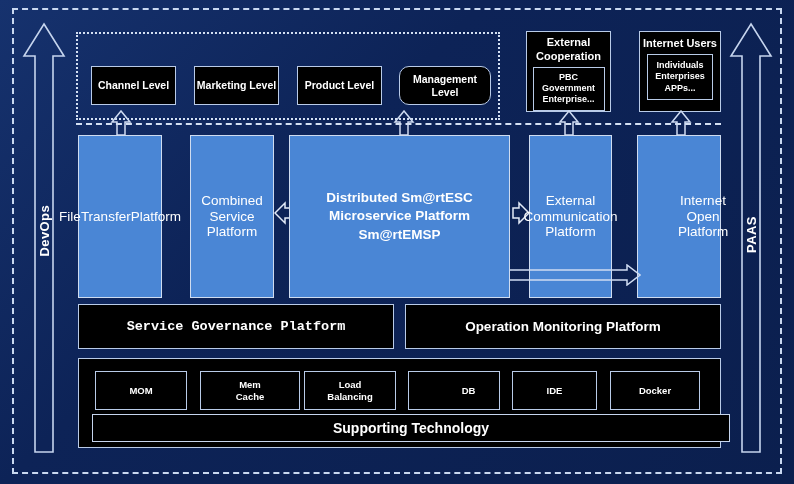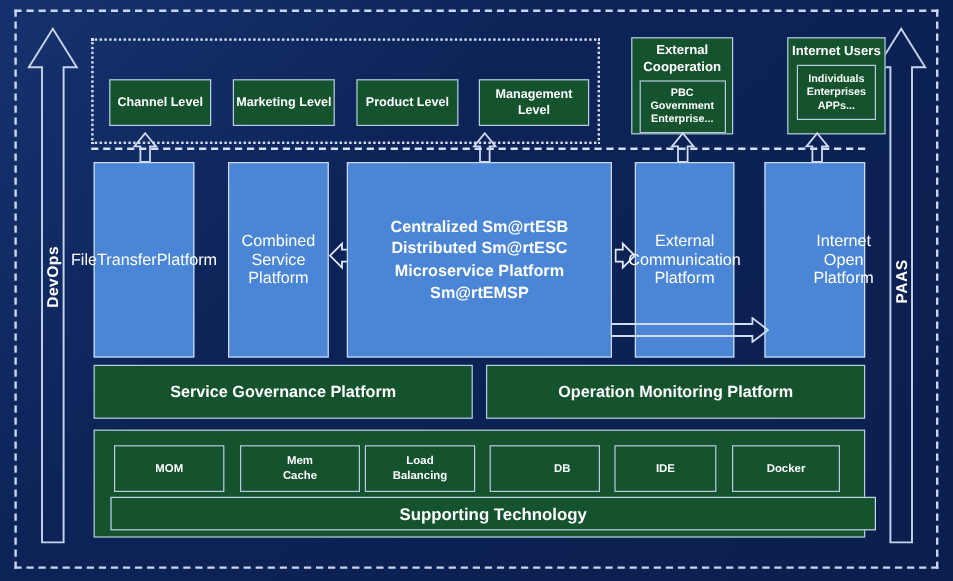--- a/index.html
+++ b/index.html
@@ -27,21 +27,21 @@
     transform-origin:center center;
   }
 
   
   .box{
     position:absolute;box-sizing:border-box;
     display:flex;align-items:center;justify-content:center;
     text-align:center;line-height:1.18;
   }
   .dark-box{
-    background:#14532d;border:1.5px solid #b9cbe8;color:#ffffff;
+    background:#000000;border:1.5px solid #b9cbe8;color:#ffffff;
   }
   .blue-box{
     background:#4a86d5;border:1.5px solid #cfdcf0;color:#ffffff;
   }
   .dotted-group{
     position:absolute;box-sizing:border-box;
     border:2px dotted #d4e0f3;
   }
   .dashed-sep{
     position:absolute;border-top:2px dashed #d4e0f3;
@@ -86,32 +86,32 @@
 
   <div class="box dark-box lvl" style="left:91px;top:66px;width:85px;height:39px;">
     <span>Channel Level</span>
   </div>
   <div class="box dark-box lvl" style="left:194px;top:66px;width:85px;height:39px;">
     <span>Marketing Level</span>
   </div>
   <div class="box dark-box lvl" style="left:297px;top:66px;width:85px;height:39px;">
     <span>Product Level</span>
   </div>
-  <div class="box dark-box lvl" style="left:399px;top:66px;width:92px;height:39px;">
+  <div class="box dark-box lvl" style="left:399px;top:66px;width:92px;height:39px;border-radius:10px;">
     <span>Management Level</span>
   </div>
 
   <div class="box dark-box" style="left:526px;top:31px;width:85px;height:81px;flex-direction:column;justify-content:flex-start;padding-top:4px;">
     <div class="cap stack-line" style="width:100%;">External Cooperation</div>
     <div class="box dark-box inner-sm" style="position:relative;left:0;top:3px;width:72px;height:44px;">
       <span>PBC Government Enterprise...</span>
     </div>
   </div>
 
-  <div class="box dark-box" style="left:639px;top:31px;width:82px;height:81px;flex-direction:column;justify-content:flex-start;padding-top:5px;margin-left:17px;">
+  <div class="box dark-box" style="left:639px;top:31px;width:82px;height:81px;flex-direction:column;justify-content:flex-start;padding-top:5px;">
     <div class="cap" style="width:100%;">Internet Users</div>
     <div class="box dark-box inner-sm" style="position:relative;left:0;top:4px;width:66px;height:46px;flex-direction:column;">
       <div>Individuals</div>
       <div>Enterprises</div>
       <div>APPs...</div>
     </div>
   </div>
 
   <div class="dashed-sep" style="left:76px;top:123px;width:645px;"></div>
 
@@ -148,21 +148,20 @@
     <div>Platform</div>
   </div>
 
   <div class="chev" style="left:274px;top:200px;">
     <svg width="18" height="26" viewBox="0 0 18 26">
       <polygon points="1,13 11,3 11,8 17,8 17,18 11,18 11,23" fill="none" stroke="#e2eaf8" stroke-width="1.5"></polygon>
     </svg>
   </div>
 
   <div class="box blue-box centerbig" style="left:289px;top:135px;width:221px;height:163px;flex-direction:column;">
-    <div>Centralized Sm@rtESB</div>
     <div>Distributed Sm@rtESC</div>
     <div>Microservice Platform Sm@rtEMSP</div>
   </div>
 
   <div class="chev" style="left:512px;top:200px;">
     <svg width="18" height="26" viewBox="0 0 18 26">
       <polygon points="17,13 7,3 7,8 1,8 1,18 7,18 7,23" fill="none" stroke="#e2eaf8" stroke-width="1.5"></polygon>
     </svg>
   </div>
 
@@ -177,21 +176,21 @@
     <div>Open</div>
     <div>Platform</div>
   </div>
 
   <div class="h-arrow" style="left:509px;top:264px;">
     <svg width="132" height="22" viewBox="0 0 132 22">
       <polygon points="0,6 118,6 118,1 131,11 118,21 118,16 0,16" fill="none" stroke="#cfdcf2" stroke-width="1.5"></polygon>
     </svg>
   </div>
 
-  <div class="box dark-box govern" style="left:78px;top:304px;width:316px;height:45px;">
+  <div class="box dark-box govern" style="left:78px;top:304px;width:316px;height:45px;font-family:Liberation Mono, monospace;">
     <span>Service Governance Platform</span>
   </div>
   <div class="box dark-box govern" style="left:405px;top:304px;width:316px;height:45px;">
     <span>Operation Monitoring Platform</span>
   </div>
 
   <div class="box dark-box" style="left:78px;top:358px;width:643px;height:90px;"></div>
 
   <div class="box dark-box tech" style="left:95px;top:371px;width:92px;height:39px;flex-direction:column;text-align:center;">
     <div>MOM</div>

